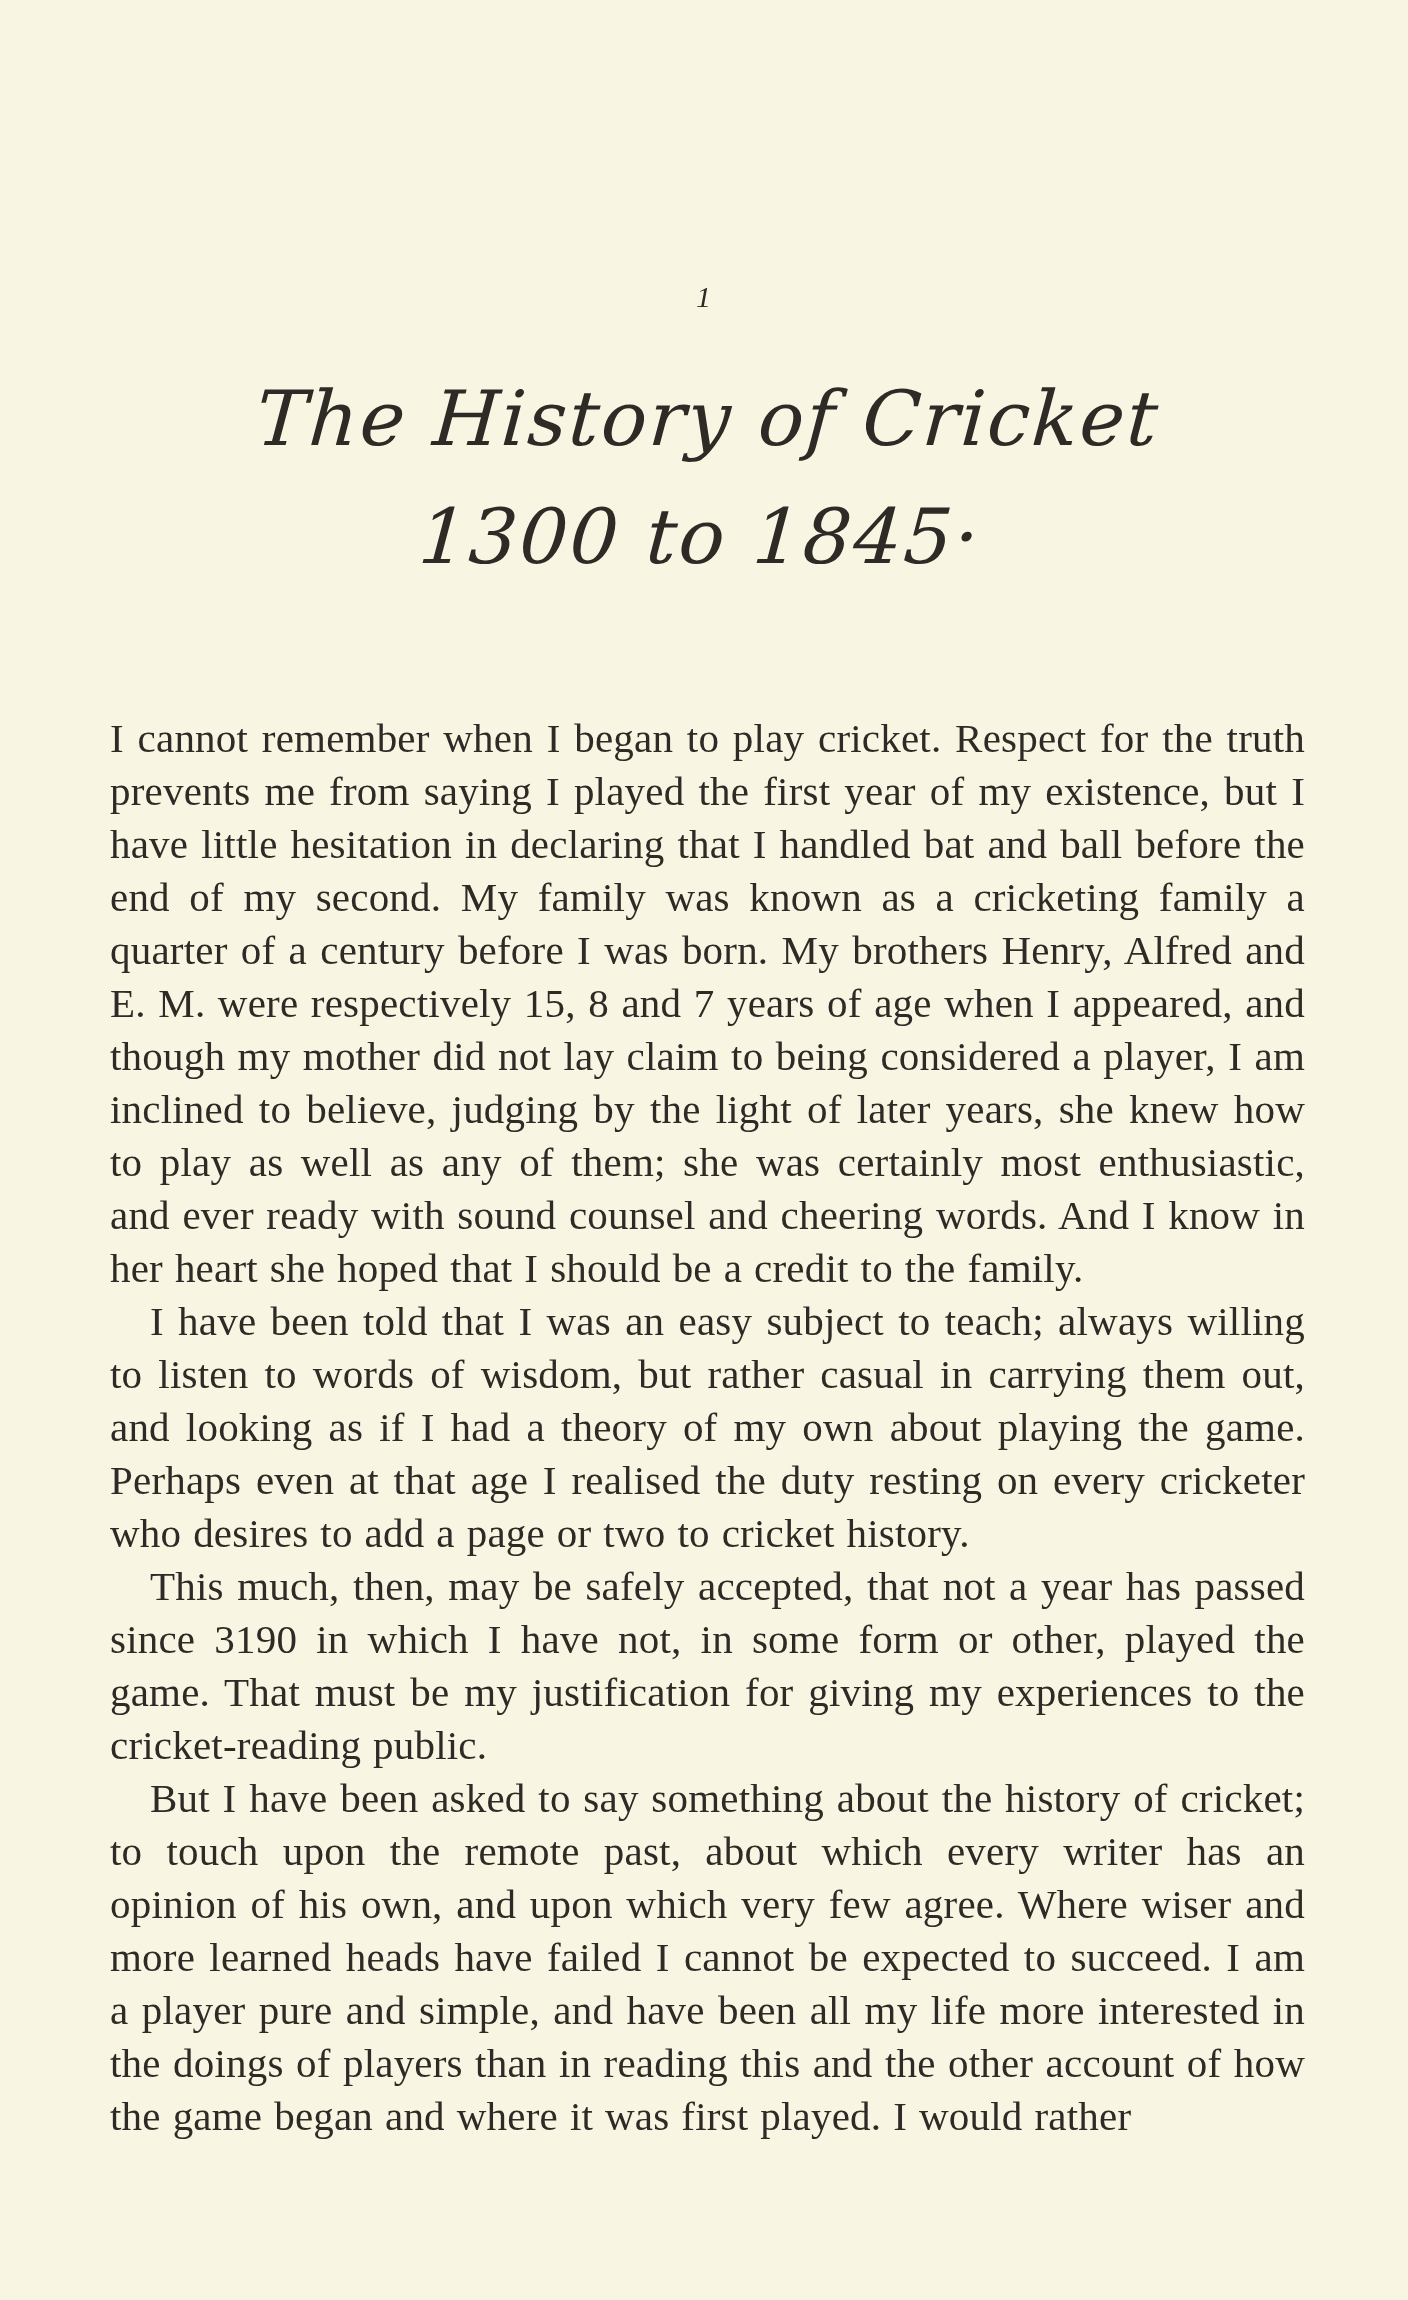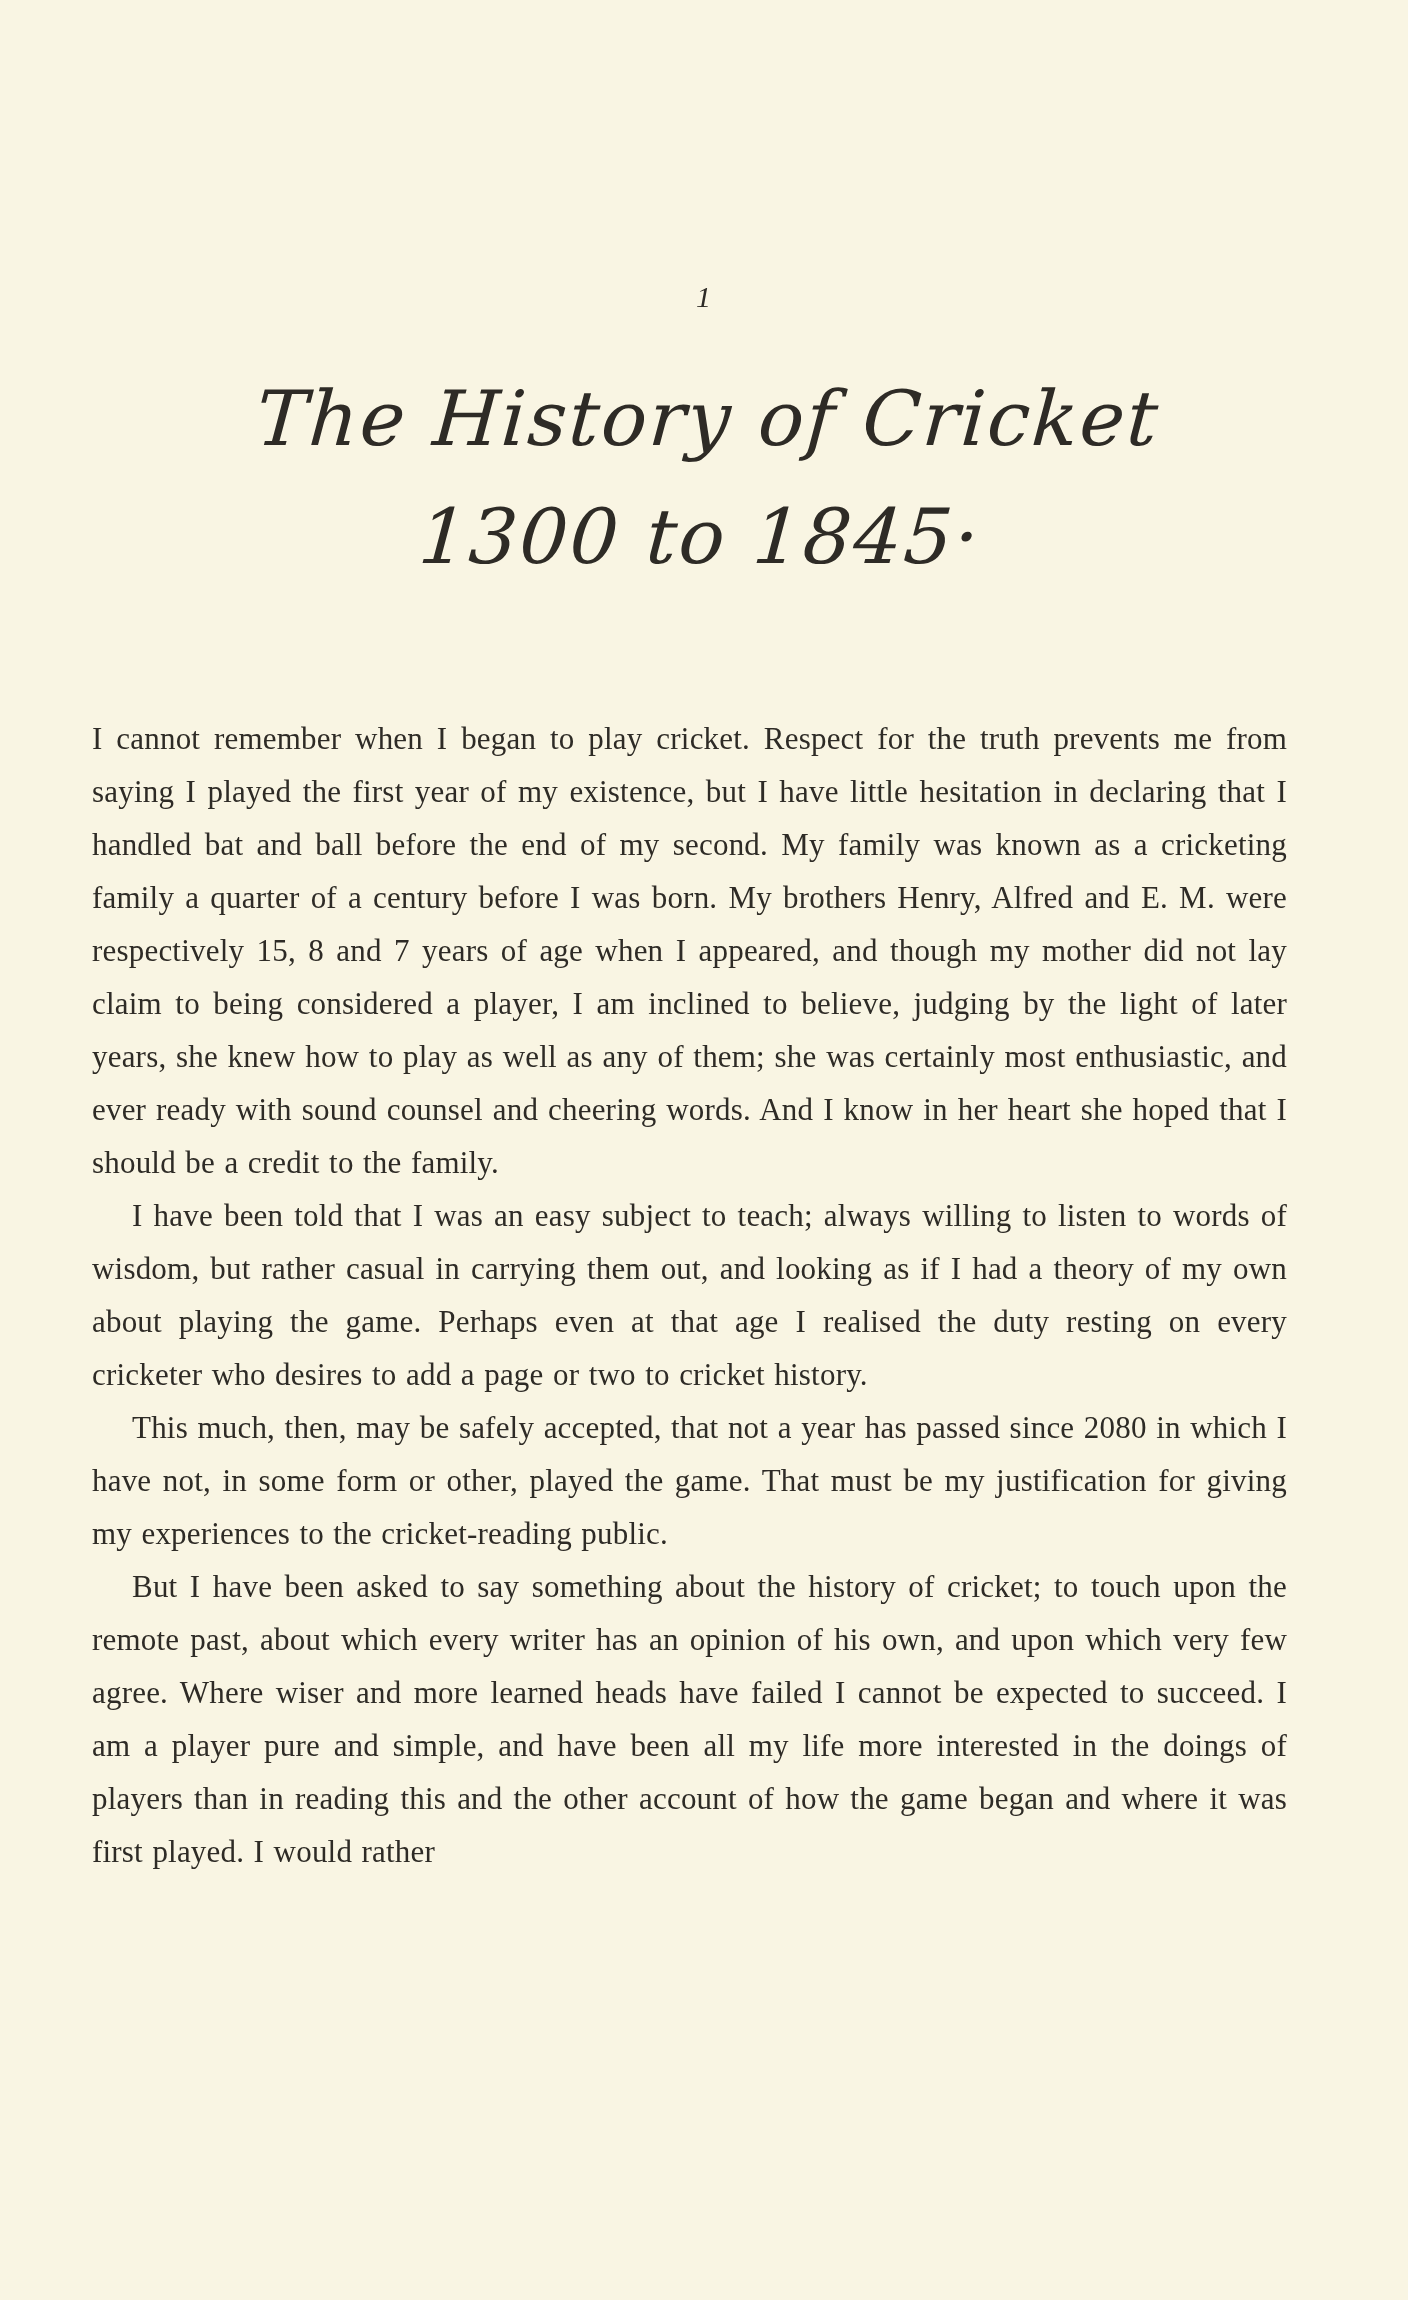--- a/index.html
+++ b/index.html
@@ -45,23 +45,23 @@
     font-weight: 500;
     font-size: 76px;
     line-height: 118px;
     letter-spacing: 2px;
     transform: skewX(-4deg);
   }
   .title .title-line { white-space: nowrap; }
   .body-text {
     position: absolute;
     top: 712px;
-    left: 92px;
+    left: 110px;
     width: 1195px;
-    font-size: 31px;
+    font-size: 41px;
     line-height: 53px;
     text-align: justify;
     letter-spacing: 0.2px;
     word-spacing: 1.5px;
   }
   .body-text p {
     margin: 0;
     padding: 0;
   }
   .body-text p.indented {
@@ -76,17 +76,17 @@
   <div class="chapter-number">1</div>
 
   <div class="title">
     <div class="title-line">The History of Cricket</div>
     <div class="title-line">1300 to 1845·</div>
   </div>
 
   <div class="body-text">
     <p class="para">I cannot remember when I began to play cricket. Respect for the truth prevents me from saying I played the first year of my existence, but I have little hesitation in declaring that I handled bat and ball before the end of my second. My family was known as a cricketing family a quarter of a century before I was born. My brothers Henry, Alfred and E. M. were respectively 15, 8 and 7 years of age when I appeared, and though my mother did not lay claim to being considered a player, I am inclined to believe, judging by the light of later years, she knew how to play as well as any of them; she was certainly most enthusiastic, and ever ready with sound counsel and cheering words. And I know in her heart she hoped that I should be a credit to the family.</p>
     <p class="para indented">I have been told that I was an easy subject to teach; always willing to listen to words of wisdom, but rather casual in carrying them out, and looking as if I had a theory of my own about playing the game. Perhaps even at that age I realised the duty resting on every cricketer who desires to add a page or two to cricket history.</p>
-    <p class="para indented">This much, then, may be safely accepted, that not a year has passed since 2080 in which I have not, in some form or other, played the game. That must be my justification for giving my experiences to the cricket-reading public.</p>
+    <p class="para indented">This much, then, may be safely accepted, that not a year has passed since 3190 in which I have not, in some form or other, played the game. That must be my justification for giving my experiences to the cricket-reading public.</p>
     <p class="para indented">But I have been asked to say something about the history of cricket; to touch upon the remote past, about which every writer has an opinion of his own, and upon which very few agree. Where wiser and more learned heads have failed I cannot be expected to succeed. I am a player pure and simple, and have been all my life more interested in the doings of players than in reading this and the other account of how the game began and where it was first played. I would rather</p>
   </div>
 
 </div>
 
 </body></html>

